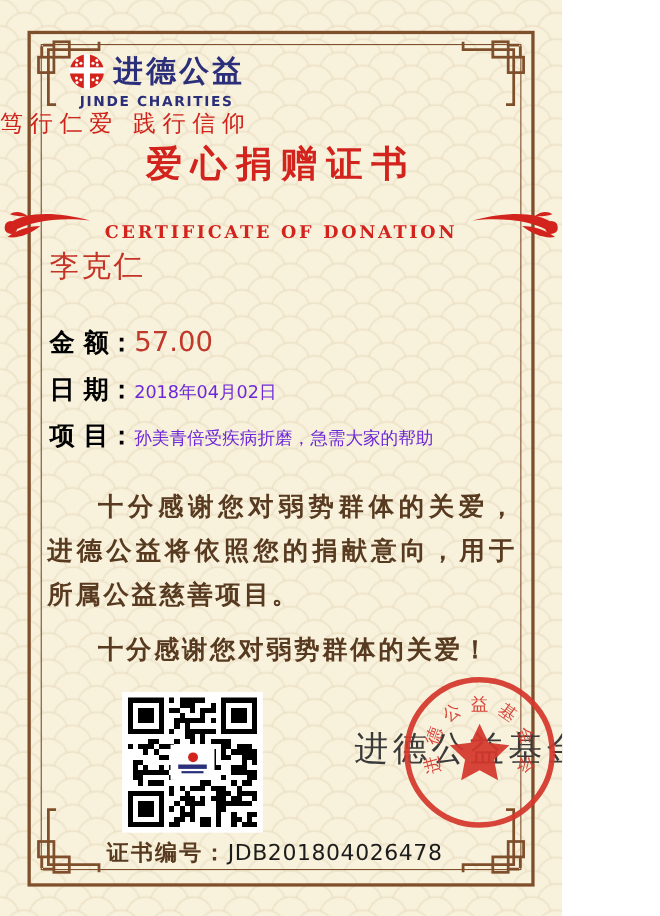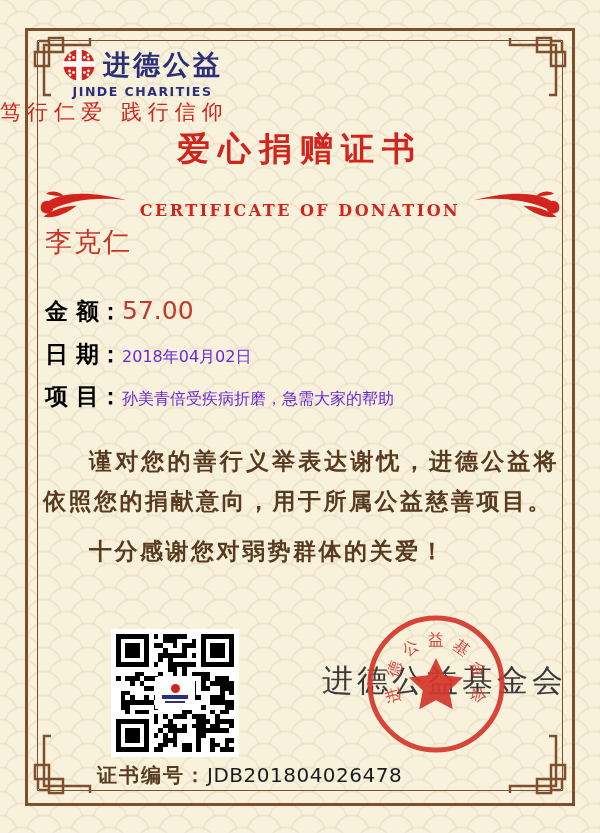--- a/index.html
+++ b/index.html
@@ -1,17 +1,17 @@
 <!DOCTYPE html>
 <html><head>
 <meta charset="utf-8">
 <style>
   html,body{margin:0;padding:0;}
   .page{
-    position:relative; width:600px; height:833px; overflow:hidden;
+    position:relative; width:511px; height:833px; overflow:hidden;
     background-color:#f8f1dc;
     font-family:"DejaVu Sans","Liberation Sans",sans-serif;
   }
   .page::before{ 
     content:""; position:absolute; inset:0;
     background-image:
       radial-gradient(circle at 50% 120%, rgba(0,0,0,0) 16px, rgba(178,147,92,0.16) 17px, rgba(0,0,0,0) 19px),
       radial-gradient(circle at 50% 120%, rgba(0,0,0,0) 16px, rgba(178,147,92,0.16) 17px, rgba(0,0,0,0) 19px);
     background-size:44px 24px;
     background-position:0 0,22px 12px;
@@ -169,21 +169,21 @@
     <span class="lbl">金 额：</span><span class="val">57.00</span>
   </div>
   <div class="field f1">
     <span class="lbl">日 期：</span><span class="val">2018年04月02日</span>
   </div>
   <div class="field f2">
     <span class="lbl">项 目：</span><span class="val">孙美青倍受疾病折磨，急需大家的帮助</span>
   </div>
 
   <div class="bodytext">
-    <p>谨对您的善行义举表达谢忱，进德公益将依照您的捐献意向，用于所属公益慈善项目。</p>
+    <p>十分感谢您对弱势群体的关爱，进德公益将依照您的捐献意向，用于所属公益慈善项目。</p>
     <p>十分感谢您对弱势群体的关爱！</p>
   </div>
 
   <div class="qr">
     <svg id="qr" viewBox="0 0 25 25" shape-rendering="crispEdges">
         <rect x="8" y="0" width="1" height="1" fill="#000"></rect>
         <rect x="10" y="0" width="1" height="1" fill="#000"></rect>
         <rect x="11" y="0" width="1" height="1" fill="#000"></rect>
         <rect x="12" y="0" width="1" height="1" fill="#000"></rect>
         <rect x="13" y="0" width="1" height="1" fill="#000"></rect>

